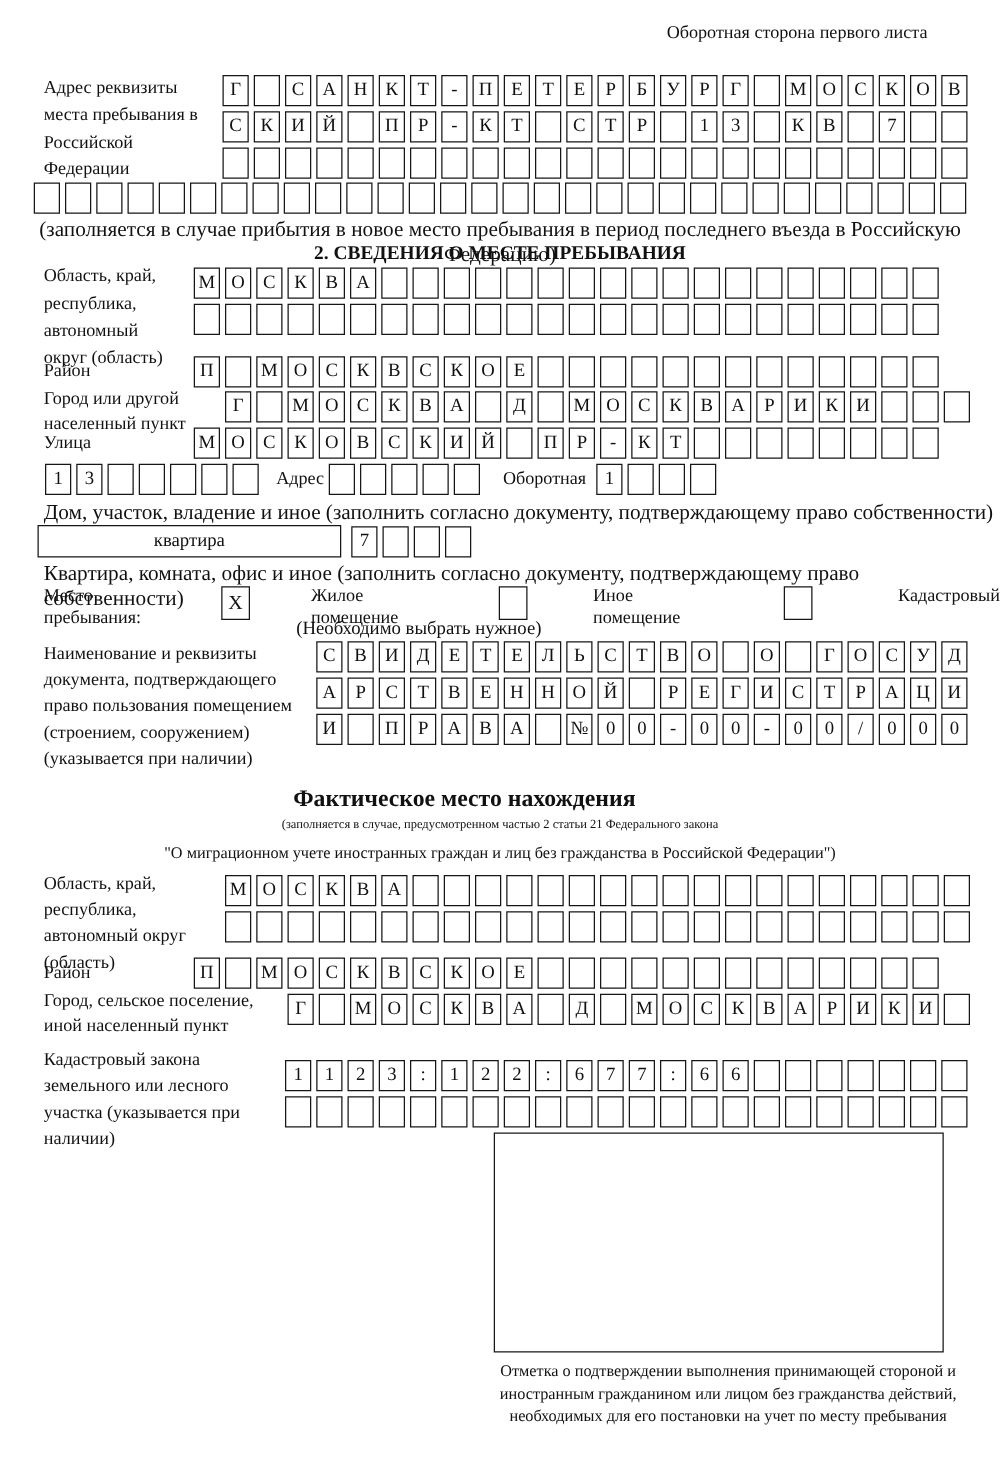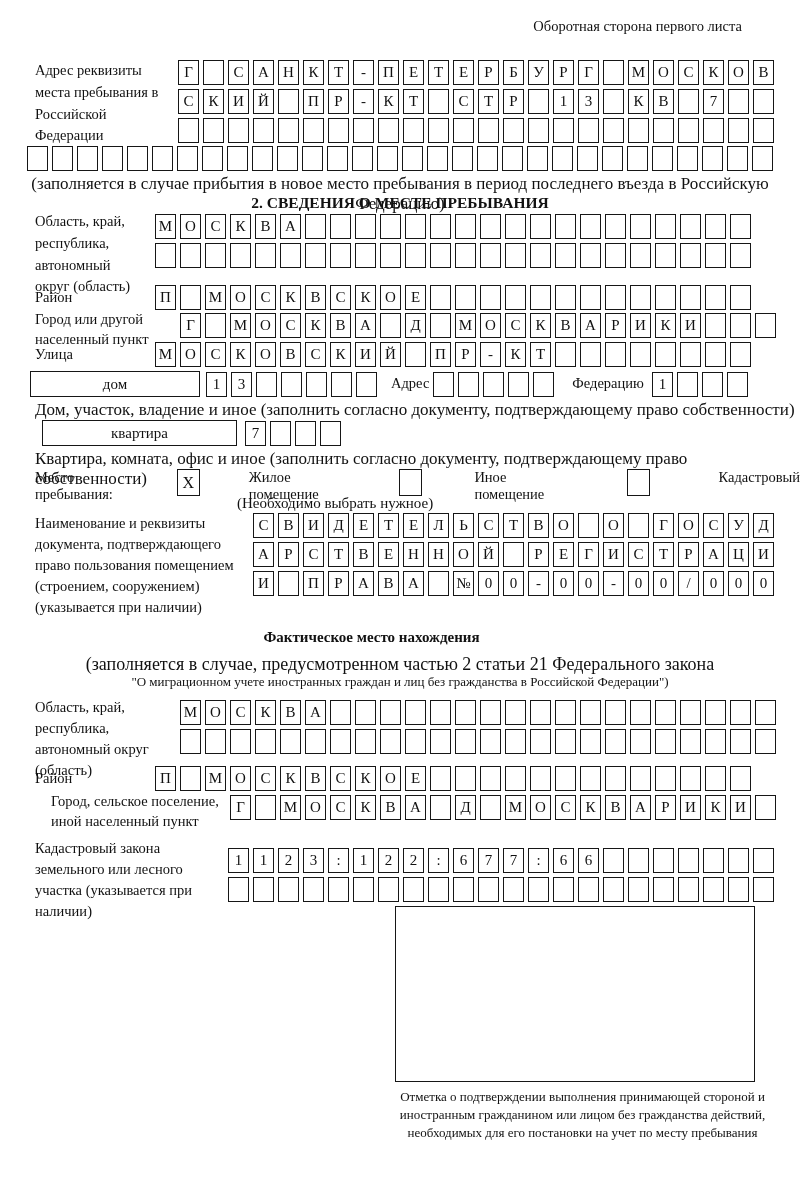--- a/index.html
+++ b/index.html
@@ -295,50 +295,49 @@
       <span class="cb"></span>
       <span class="cb"></span>
       <span class="cb"></span>
       <span class="cb"></span>
       <span class="cb"></span>
       <span class="cb"></span>
       <span class="cb"></span>
     </div>
 
   <div class="abs houserow" style="top:371px; left:30px; width:744px;">
-    <div class="labelbox" style="width:170px;">дом</div>
     <div class="boxrow" style="margin-left:6px;">
         <span class="cb">1</span>
         <span class="cb">3</span>
         <span class="cb"></span>
         <span class="cb"></span>
         <span class="cb"></span>
         <span class="cb"></span>
         <span class="cb"></span>
       </div>
     <span class="lbl" style="margin-left:14px;">Адрес</span>
     <div class="boxrow" style="margin-left:4px;">
         <span class="cb"></span>
         <span class="cb"></span>
         <span class="cb"></span>
         <span class="cb"></span>
         <span class="cb"></span>
       </div>
-    <span class="lbl" style="margin-left:18px;">Федерацию</span>
+    <span class="lbl" style="margin-left:18px;">Оборотная</span>
     <div class="boxrow" style="margin-left:8px;">
         <span class="cb">1</span>
         <span class="cb"></span>
         <span class="cb"></span>
         <span class="cb"></span>
       </div>
   </div>
   <div class="abs cap" style="top:400px; left:35px;">Дом, участок, владение и иное (заполнить согласно документу, подтверждающему право собственности)</div>
 
   <div class="abs houserow" style="top:420px; left:30px;">
-    <div class="labelbox" style="width:195px;margin-left:12px;">квартира</div>
+    <div class="labelbox" style="width:243px;">квартира</div>
     <div class="boxrow" style="margin-left:8px;">
         <span class="cb">7</span>
         <span class="cb"></span>
         <span class="cb"></span>
         <span class="cb"></span>
       </div>
   </div>
   <div class="abs cap" style="top:449px; left:35px;">Квартира, комната, офис и иное (заполнить согласно документу, подтверждающему право собственности)</div>
 
   <div class="abs stayrow" style="top:469px; left:35px;">
@@ -424,22 +423,22 @@
         <span class="cb">-</span>
         <span class="cb">0</span>
         <span class="cb">0</span>
         <span class="cb">/</span>
         <span class="cb">0</span>
         <span class="cb">0</span>
         <span class="cb">0</span>
       </div>
   </div>
 
-  <div class="abs bold center" style="top:629px; left:0; width:743px; font-size:15px;">Фактическое место нахождения</div>
-  <div class="abs cap center" style="top:654px; left:0; width:800px; font-size:18px;">(заполняется в случае, предусмотренном частью 2 статьи 21 Федерального закона</div>
+  <div class="abs bold center" style="top:629px; left:0; width:743px; font-size:19px;">Фактическое место нахождения</div>
+  <div class="abs cap center" style="top:654px; left:0; width:800px; font-size:10px;">(заполняется в случае, предусмотренном частью 2 статьи 21 Федерального закона</div>
   <div class="abs cap center" style="top:674px; left:0; width:800px; font-size:13px;">"О миграционном учете иностранных граждан и лиц без гражданства в Российской Федерации")</div>
 
   <div class="abs lbl" style="top:697px; left:35px; width:135px; line-height:1.45;">Область, край, республика, автономный округ (область)</div>
   <div class="abs boxcol" style="top:700px; left:180px;">
     <div class="boxrow">
         <span class="cb">М</span>
         <span class="cb">О</span>
         <span class="cb">С</span>
         <span class="cb">К</span>
         <span class="cb">В</span>
@@ -512,21 +511,21 @@
       <span class="cb"></span>
       <span class="cb"></span>
       <span class="cb"></span>
       <span class="cb"></span>
       <span class="cb"></span>
       <span class="cb"></span>
       <span class="cb"></span>
       <span class="cb"></span>
     </div>
 
-  <div class="abs lbl" style="top:791px; left:35px; width:200px; line-height:1.4;margin-left:16px;">Город, сельское поселение, иной населенный пункт</div>
+  <div class="abs lbl" style="top:791px; left:35px; width:200px; line-height:1.4;">Город, сельское поселение, иной населенный пункт</div>
   <div class="abs boxrow" style="top:795px; left:230px;">
       <span class="cb">Г</span>
       <span class="cb"></span>
       <span class="cb">М</span>
       <span class="cb">О</span>
       <span class="cb">С</span>
       <span class="cb">К</span>
       <span class="cb">В</span>
       <span class="cb">А</span>
       <span class="cb"></span>

